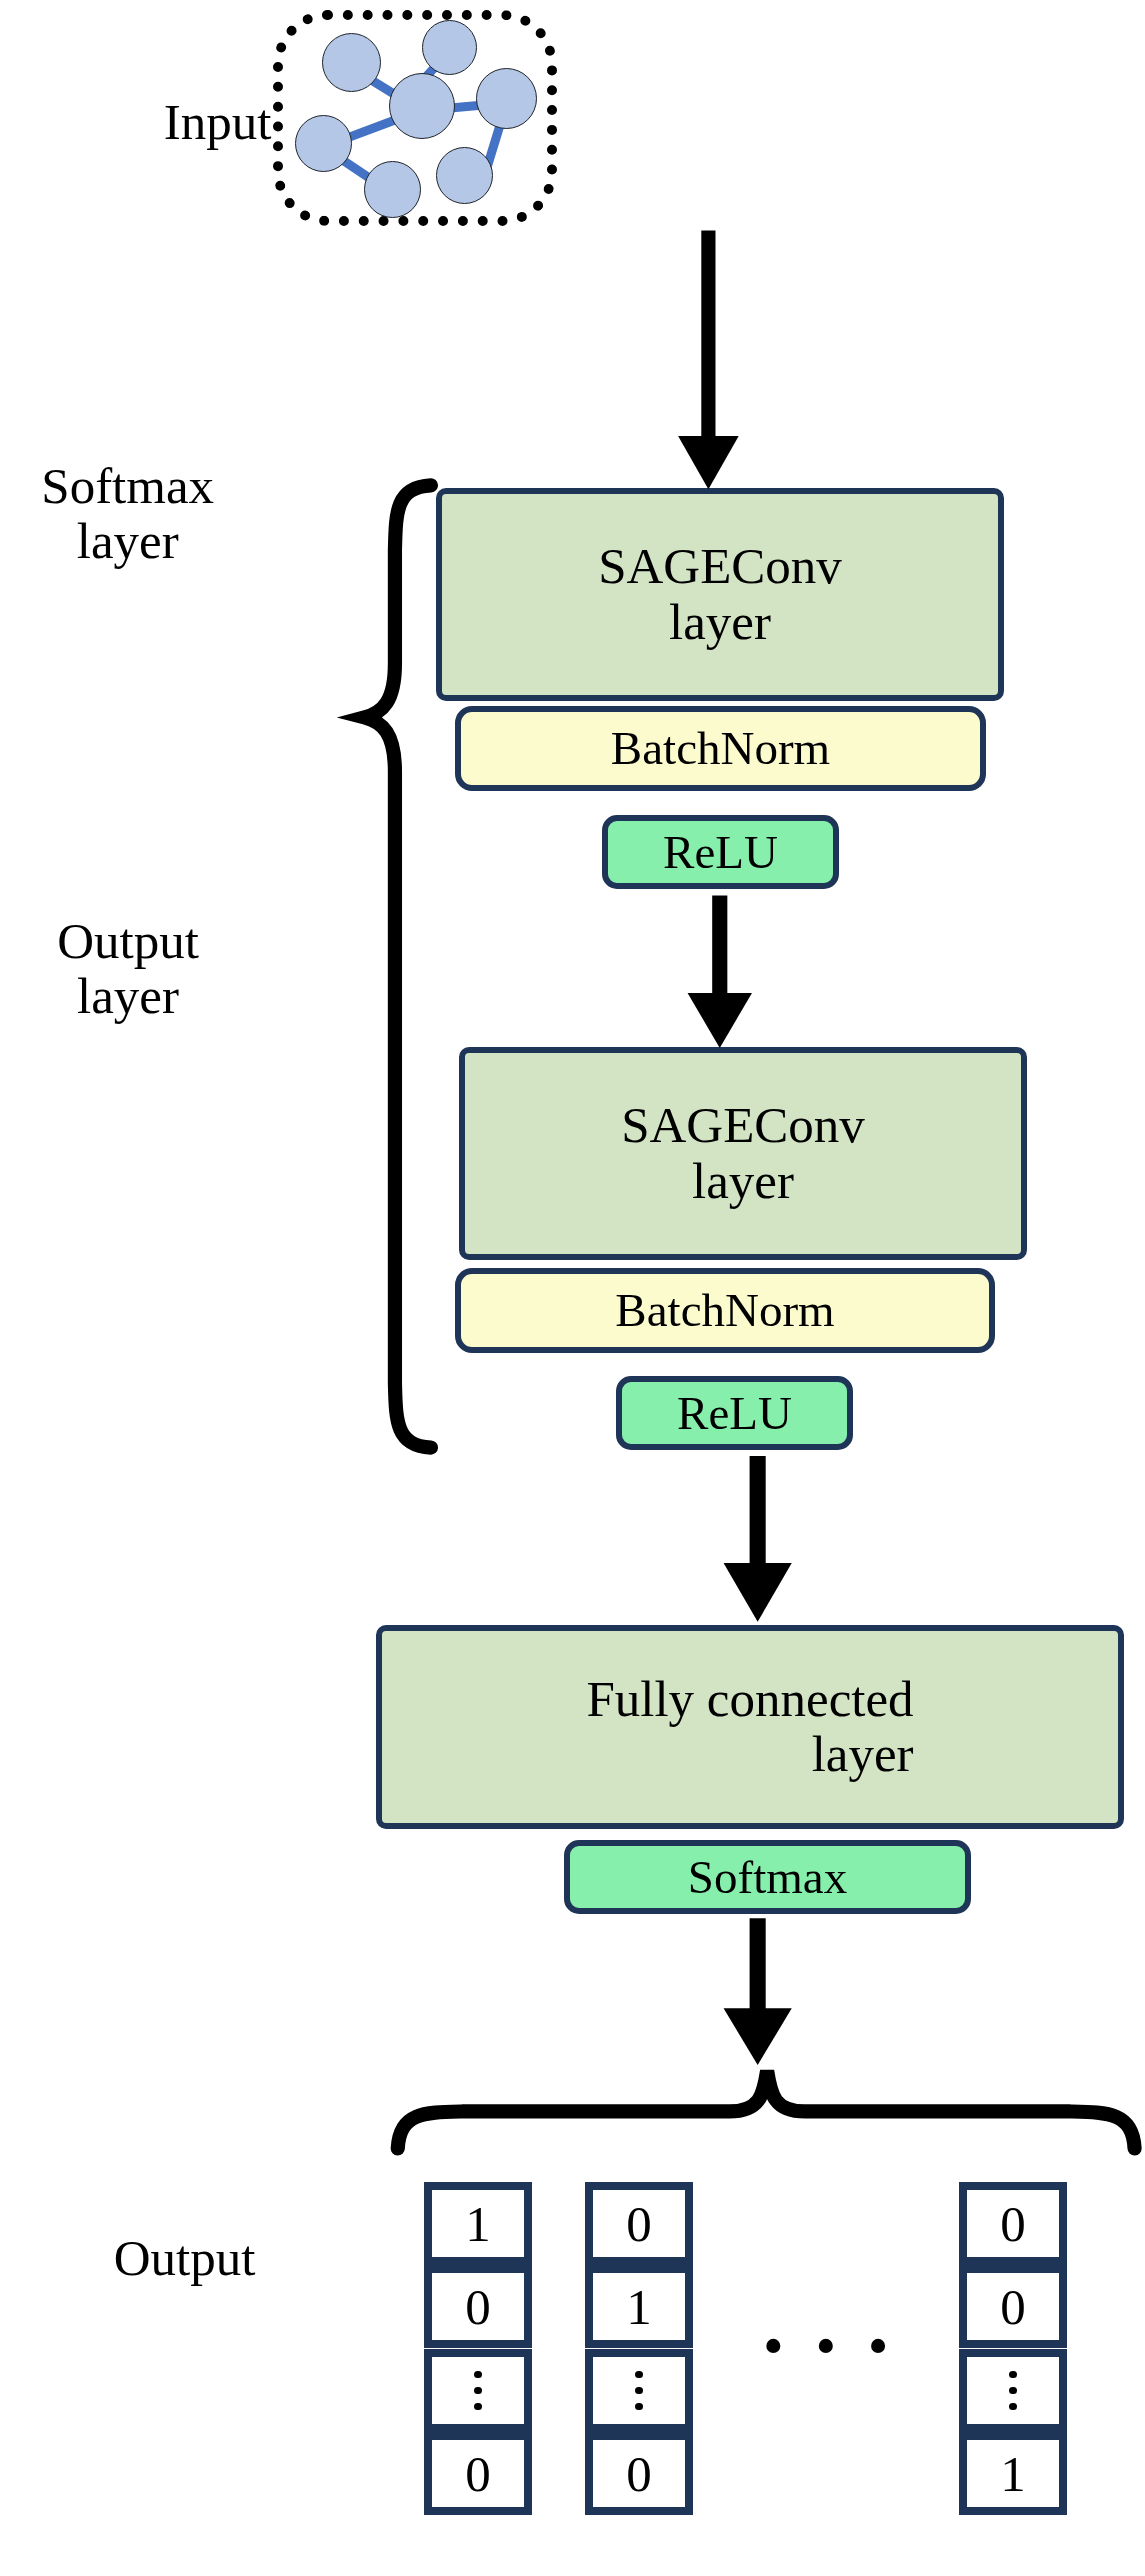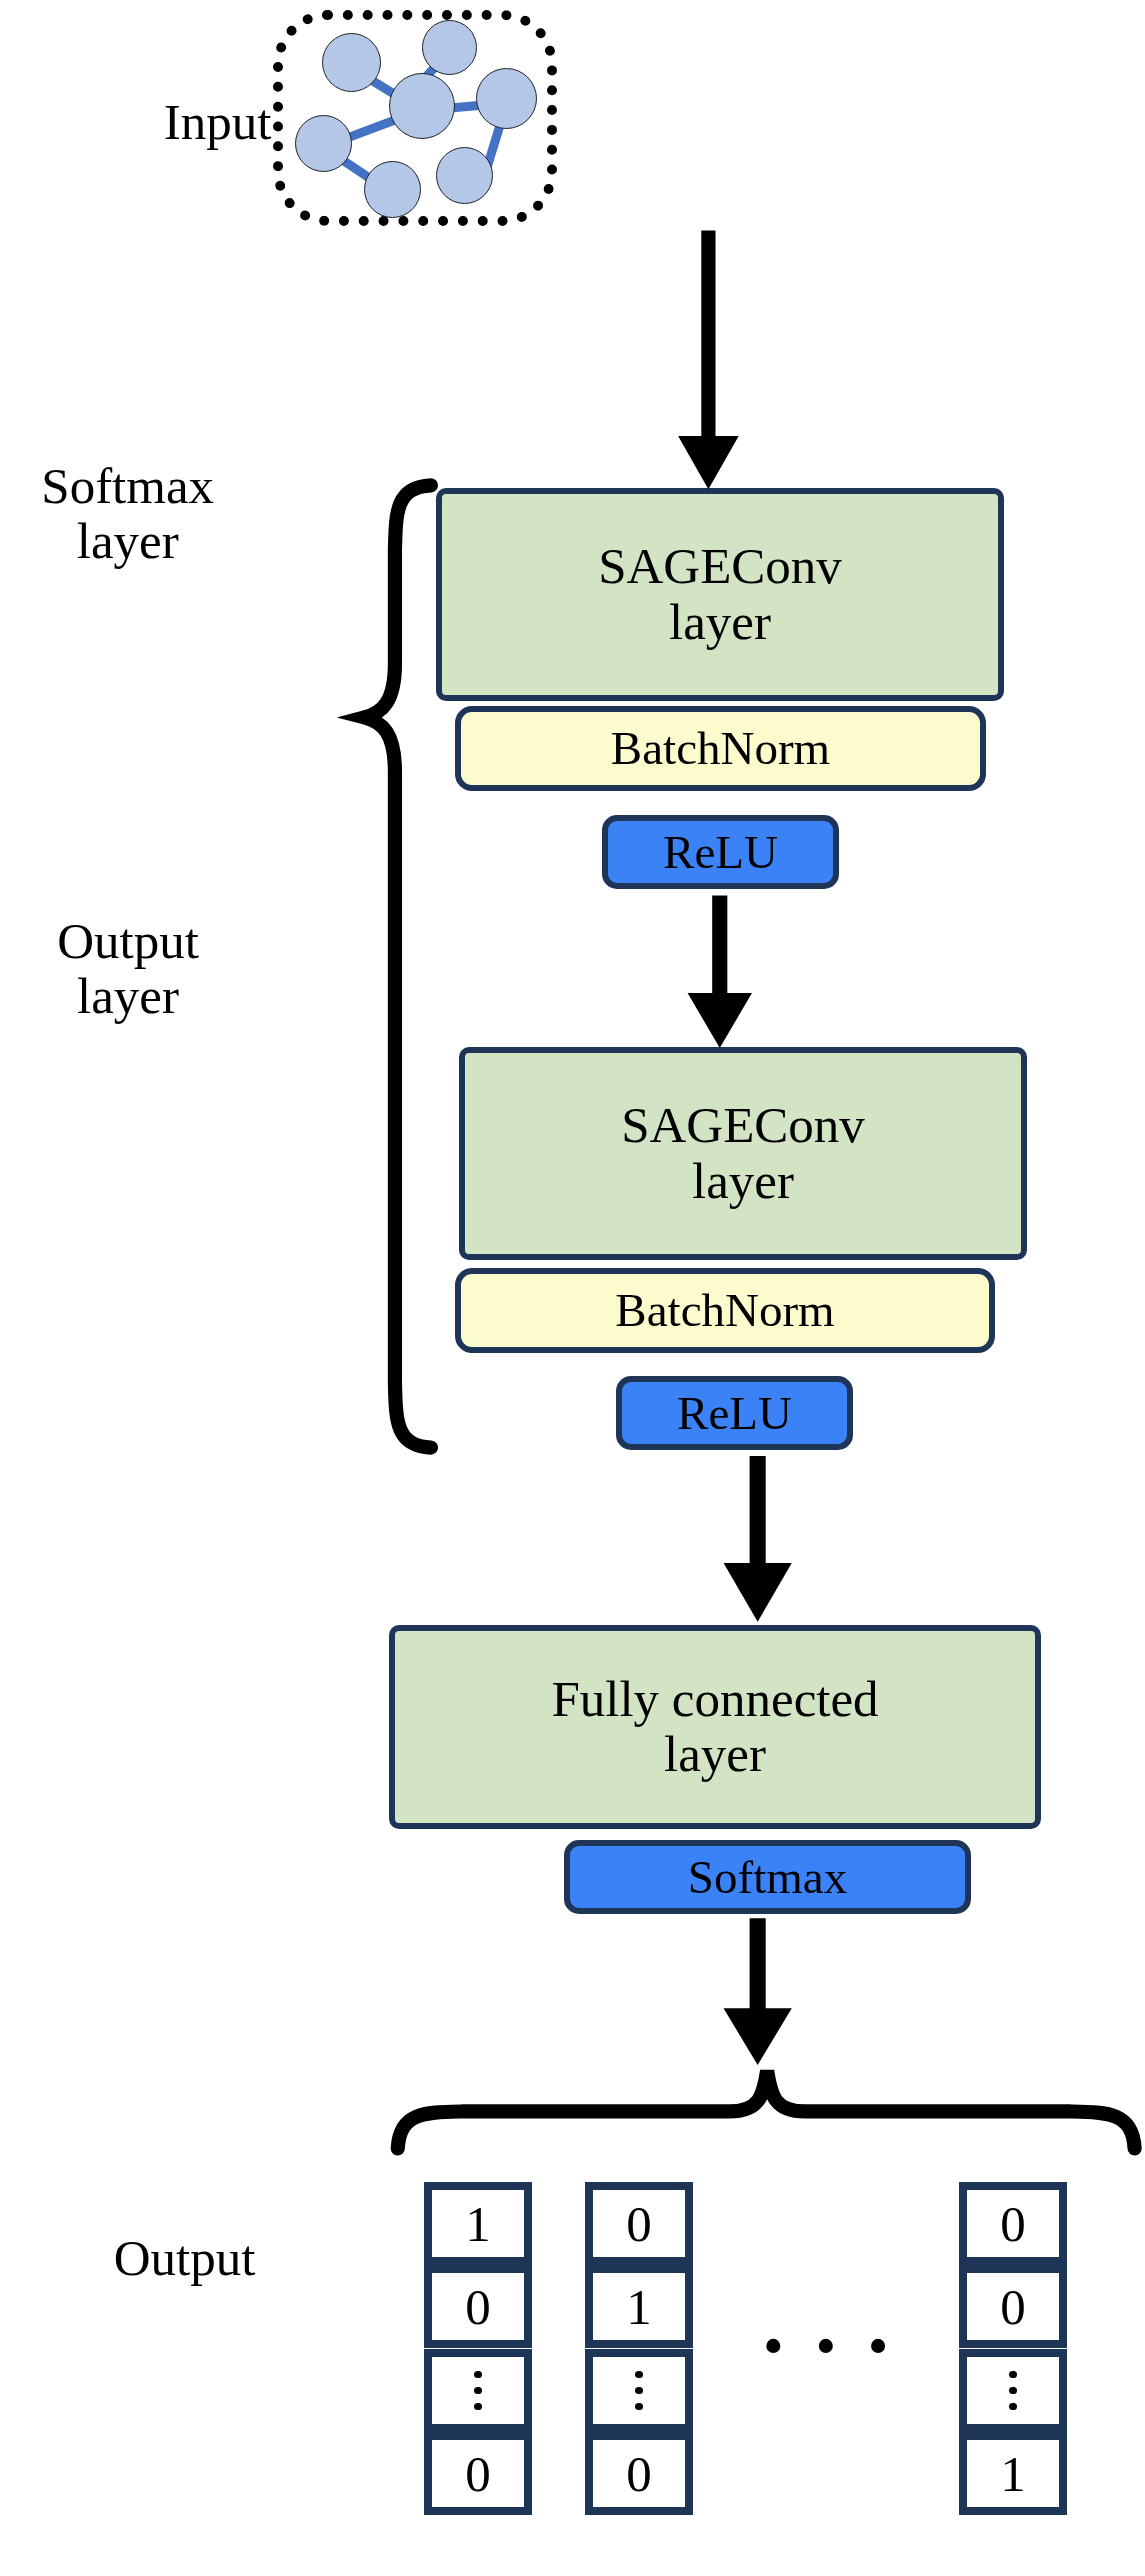--- a/index.html
+++ b/index.html
@@ -34,21 +34,21 @@
     align-items: center;
     justify-content: center;
     text-align: center;
     color: #000000;
     font-family: "Liberation Serif", "DejaVu Serif", serif;
     line-height: 1.08;
     white-space: pre-line;
   }
   .box-green  { background: #d3e4c5; border-radius: 10px; font-size: 51px; }
   .box-yellow { background: #fbfbcd; border-radius: 17px; font-size: 47px; }
-  .box-blue   { background: #3b82f6; border-radius: 15px; font-size: 47px; }
+  .box-blue   { background: #86efac; border-radius: 15px; font-size: 47px; }
 
   .input-graph {
     position: absolute;
     box-sizing: border-box;
     border: 10.4px dotted #000000;
     border-radius: 55px;
     background: #ffffff;
   }
   .node {
     position: absolute;
@@ -145,21 +145,21 @@
   <div class="box box-green" style="left:436px; top:488px; width:568px; height:213px;">SAGEConv
 layer</div>
   <div class="box box-yellow" style="left:455px; top:706px; width:531px; height:85px;">BatchNorm</div>
   <div class="box box-blue" style="left:602px; top:815px; width:237px; height:74px;">ReLU</div>
 
   <div class="box box-green" style="left:459px; top:1047px; width:568px; height:213px;">SAGEConv
 layer</div>
   <div class="box box-yellow" style="left:455px; top:1268px; width:540px; height:85px;">BatchNorm</div>
   <div class="box box-blue" style="left:616px; top:1376px; width:237px; height:74px;">ReLU</div>
 
-  <div class="box box-green" style="left:389px; top:1625px; width:652px; height:204px;">Fully connected
+  <div class="box box-green" style="left:376px; top:1625px; width:748px; height:204px;text-align:right;">Fully connected
 layer</div>
   <div class="box box-blue" style="left:548px; top:1840px; width:407px; height:74px;margin-left:16px;">Softmax</div>
 
   <svg class="svg-layer" viewBox="0 0 1209 2719">
 
     <g>
       <line x1="748" y1="243" x2="748" y2="478" stroke="#000000" stroke-width="15"></line>
       <polygon points="748,516 716,460 780,460" fill="#000000"></polygon>
     </g>
 

